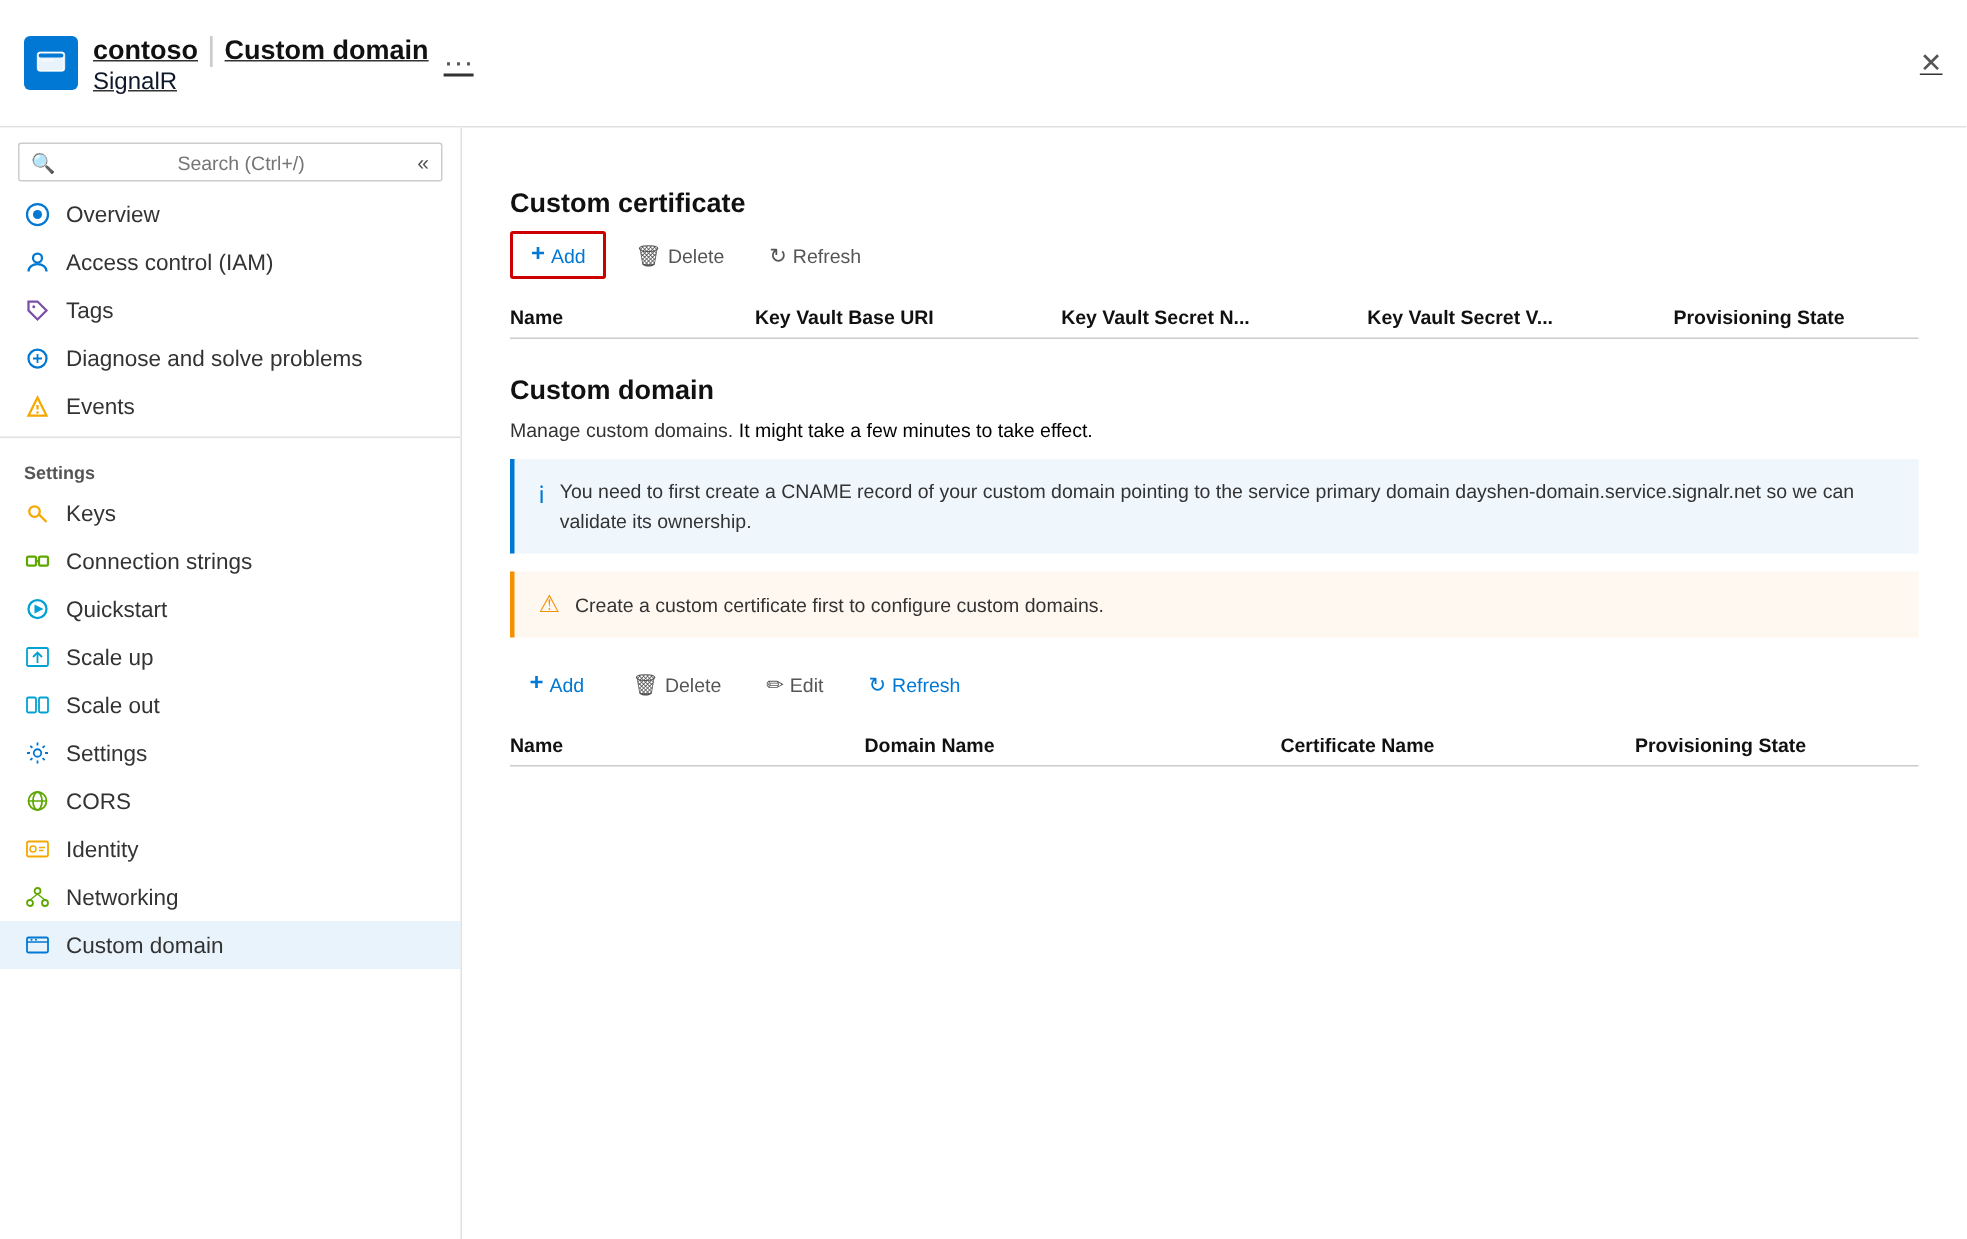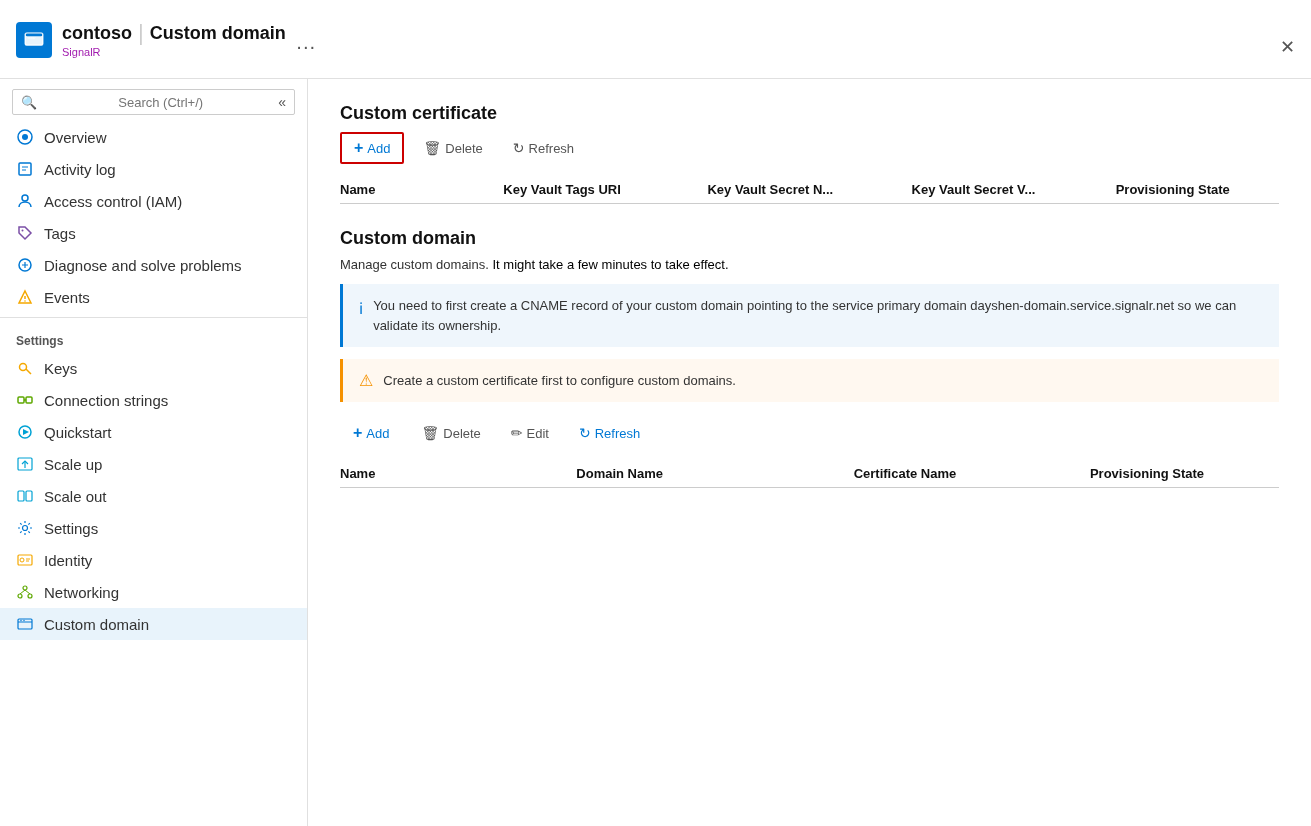--- a/index.html
+++ b/index.html
@@ -1,27 +1,27 @@
 <!DOCTYPE html>
 <html><head>
   <meta charset="utf-8">
   <style>
     * { box-sizing: border-box; margin: 0; padding: 0; }
     body { font-family: 'Segoe UI', Arial, sans-serif; font-size: 13px; color: #333; background: #fff; display: flex; flex-direction: column; height: 826px; overflow: hidden; }
 
     
     .top-bar {
-      display: flex; align-items: flex-end; padding: 20px 16px; border-bottom: 1px solid #e0e0e0; background: #fff; min-height: 60px;
+      display: flex; align-items: center; padding: 20px 16px; border-bottom: 1px solid #e0e0e0; background: #fff; min-height: 60px; text-decoration: underline;
     }
     .top-bar-icon {
       width: 36px; height: 36px; background: #0078d4; border-radius: 4px; display: flex; align-items: center; justify-content: center; margin-right: 10px; flex-shrink: 0;
     }
     .top-bar-icon svg { width: 22px; height: 22px; }
     .top-bar-title { font-size: 18px; font-weight: 600; color: #111; }
-    .top-bar-subtitle { font-size: 11px; color: #a21caf; }
+    .top-bar-subtitle { font-size: 16px; color: #0f172a; }
     .top-bar-dots { font-size: 20px; color: #555; margin-left: 10px; cursor: pointer; }
     .top-bar-close { margin-left: auto; font-size: 18px; color: #555; cursor: pointer; background: none; border: none; }
 
     
     .main-layout { display: flex; flex: 1; overflow: hidden; }
 
     
     .sidebar {
       width: 308px; min-width: 308px; background: #fff; border-right: 1px solid #e0e0e0; display: flex; flex-direction: column; overflow-y: auto; padding-bottom: 16px;
     }
@@ -40,21 +40,21 @@
 
     .sidebar-section-title {
       font-size: 12px; font-weight: 600; color: #555; padding: 12px 16px 4px; text-transform: none;
     }
     .sidebar-divider { border: none; border-top: 1px solid #e0e0e0; margin: 4px 0; }
 
     
     .content { flex: 1; overflow-y: auto; padding: 24px 32px; position: relative; }
 
     
-    .section-title { font-size: 18px; font-weight: 600; color: #111; margin-bottom: 8px; }
+    .section-title { font-size: 18px; font-weight: 600; color: #111; margin-bottom: 8px; margin-top: 16px; }
 
     .section-desc { font-size: 13px; color: #e65c00; margin-bottom: 16px; line-height: 1.5; }
     .section-desc span.black { color: #333; }
 
     
     .toolbar { display: flex; align-items: center; gap: 8px; margin-bottom: 12px; }
     .btn-add {
       display: flex; align-items: center; gap: 4px; padding: 5px 12px; border: 2px solid #c00; color: #0078d4; background: #fff; cursor: pointer; font-size: 13px; border-radius: 2px; font-weight: 500;
     }
     .btn-add .plus { color: #0078d4; font-size: 16px; font-weight: 700; }
@@ -151,30 +151,20 @@
           <svg width="16" height="16" viewBox="0 0 16 16">
               <circle cx="8" cy="8" r="7" fill="none" stroke="#0078d4" stroke-width="1.5"></circle>
               <circle cx="8" cy="8" r="3" fill="#0078d4"></circle>
             </svg>
         </span>
         <span class="label">Overview</span>
       </div>
       <div class="sidebar-item">
         <span class="icon">
           <svg width="16" height="16" viewBox="0 0 16 16">
-              <rect x="2" y="2" width="12" height="12" rx="1" fill="none" stroke="#0078d4" stroke-width="1.5"></rect>
-              <line x1="5" y1="6" x2="11" y2="6" stroke="#0078d4" stroke-width="1"></line>
-              <line x1="5" y1="9" x2="9" y2="9" stroke="#0078d4" stroke-width="1"></line>
-            </svg>
-        </span>
-        <span class="label">Activity log</span>
-      </div>
-      <div class="sidebar-item">
-        <span class="icon">
-          <svg width="16" height="16" viewBox="0 0 16 16">
               <circle cx="8" cy="5" r="3" fill="none" stroke="#0078d4" stroke-width="1.5"></circle>
               <path d="M2 14c0-3 2.7-5 6-5s6 2 6 5" fill="none" stroke="#0078d4" stroke-width="1.5"></path>
             </svg>
         </span>
         <span class="label">Access control (IAM)</span>
       </div>
       <div class="sidebar-item">
         <span class="icon">
           <svg width="16" height="16" viewBox="0 0 16 16">
               <path d="M2 2h6l6 6-6 6-6-6V2z" fill="none" stroke="#7b4fa6" stroke-width="1.5"></path>
@@ -256,20 +246,30 @@
         <span class="label">Scale out</span>
       </div>
       <div class="sidebar-item">
         <span class="icon">
           <svg width="16" height="16" viewBox="0 0 16 16">
               <circle cx="8" cy="8" r="2.5" fill="none" stroke="#0078d4" stroke-width="1.2"></circle>
               <path d="M8 1v2M8 13v2M1 8h2M13 8h2M3.2 3.2l1.4 1.4M11.4 11.4l1.4 1.4M3.2 12.8l1.4-1.4M11.4 4.6l1.4-1.4" stroke="#0078d4" stroke-width="1.2"></path>
             </svg>
         </span>
         <span class="label">Settings</span>
+      </div>
+      <div class="sidebar-item">
+        <span class="icon">
+          <svg width="16" height="16" viewBox="0 0 16 16">
+              <circle cx="8" cy="8" r="6" fill="none" stroke="#5ea800" stroke-width="1.2"></circle>
+              <ellipse cx="8" cy="8" rx="3" ry="6" fill="none" stroke="#5ea800" stroke-width="1.2"></ellipse>
+              <line x1="2" y1="8" x2="14" y2="8" stroke="#5ea800" stroke-width="1"></line>
+            </svg>
+        </span>
+        <span class="label">CORS</span>
       </div>
       <div class="sidebar-item">
         <span class="icon">
           <svg width="16" height="16" viewBox="0 0 16 16">
               <rect x="1" y="3" width="14" height="10" rx="1" fill="none" stroke="#f5a800" stroke-width="1.2"></rect>
               <circle cx="5" cy="8" r="2" fill="none" stroke="#f5a800" stroke-width="1"></circle>
               <line x1="9" y1="7" x2="13" y2="7" stroke="#f5a800" stroke-width="1"></line>
               <line x1="9" y1="9" x2="12" y2="9" stroke="#f5a800" stroke-width="1"></line>
             </svg>
         </span>
@@ -316,21 +316,21 @@
           <span>Delete</span>
         </button>
         <button class="btn-icon">
           <span class="icon-char">↻</span>
           <span>Refresh</span>
         </button>
       </div>
 
       <div class="table-header">
         <div class="col col-name">Name</div>
-        <div class="col col-uri">Key Vault Tags URI</div>
+        <div class="col col-uri">Key Vault Base URI</div>
         <div class="col col-secret-n">Key Vault Secret N...</div>
         <div class="col col-secret-v">Key Vault Secret V...</div>
         <div class="col col-prov">Provisioning State</div>
       </div>
     </div>
 
     <div class="cd-section">
       <div class="cd-title">Custom domain</div>
       <div class="cd-desc">
         <span>Manage custom domains.</span>

